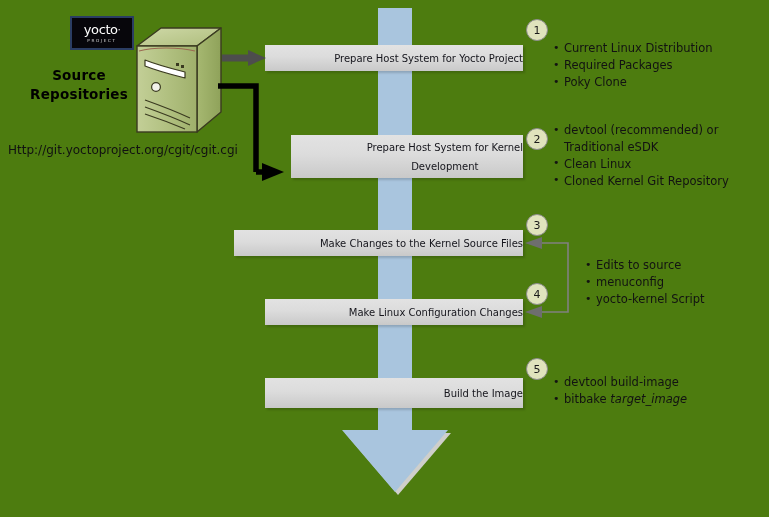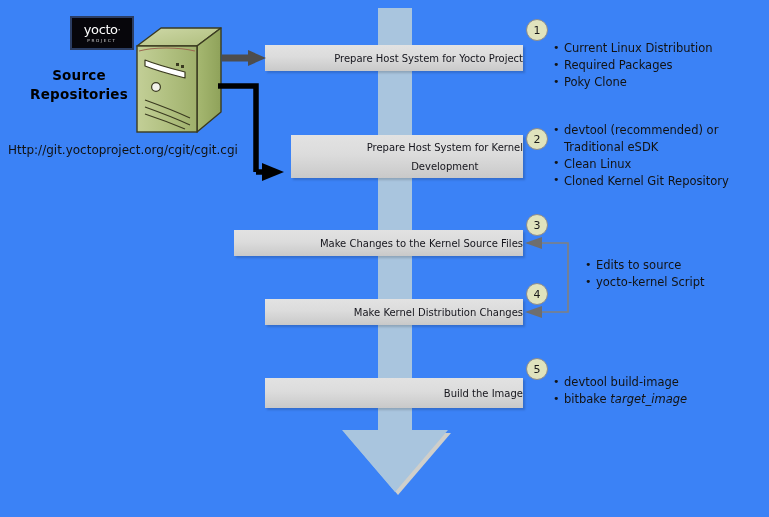--- a/index.html
+++ b/index.html
@@ -8,21 +8,21 @@
     background: #ffffff;
   }
   body {
     font-family: "DejaVu Sans", sans-serif;
   }
   #canvas {
     position: relative;
     width: 769px;
     height: 517px;
     overflow: hidden;
-    background: #3b82f6;
+    background: #4d7c0f;
   }
   .abs { position: absolute; }
 
   
   #yocto-logo {
     left: 70px; top: 16px;
     width: 64px; height: 34px;
     background: #07060b;
     border: 2px solid #2b3d63;
     box-sizing: border-box;
@@ -250,21 +250,21 @@
   <div class="abs proc-box" id="box-1">
     <span>Prepare Host System for Yocto Project</span>
   </div>
   <div class="abs proc-box" id="box-2">
     <span><span>Prepare Host System for Kernel</span><br><span>Development</span></span>
   </div>
   <div class="abs proc-box" id="box-3">
     <span>Make Changes to the Kernel Source Files</span>
   </div>
   <div class="abs proc-box" id="box-4">
-    <span>Make Kernel Distribution Changes</span>
+    <span>Make Linux Configuration Changes</span>
   </div>
   <div class="abs proc-box" id="box-5">
     <span>Build the Image</span>
   </div>
 
   <div class="abs step-circle" id="step-1">
       <span>1</span>
     </div>
   <div class="abs step-circle" id="step-2">
       <span>2</span>
@@ -286,20 +286,21 @@
   </ul>
 
   <ul class="abs bullets" id="bullets-2">
     <li>devtool (recommended) or Traditional eSDK</li>
     <li>Clean Linux</li>
     <li>Cloned Kernel Git Repository</li>
   </ul>
 
   <ul class="abs bullets" id="bullets-34">
     <li>Edits to source</li>
+    <li>menuconfig</li>
     <li>yocto-kernel Script</li>
   </ul>
 
   <ul class="abs bullets" id="bullets-5">
     <li><span>devtool build-image</span></li>
     <li><span>bitbake </span><span class="it">target_image</span></li>
   </ul>
 
 </div>
 

